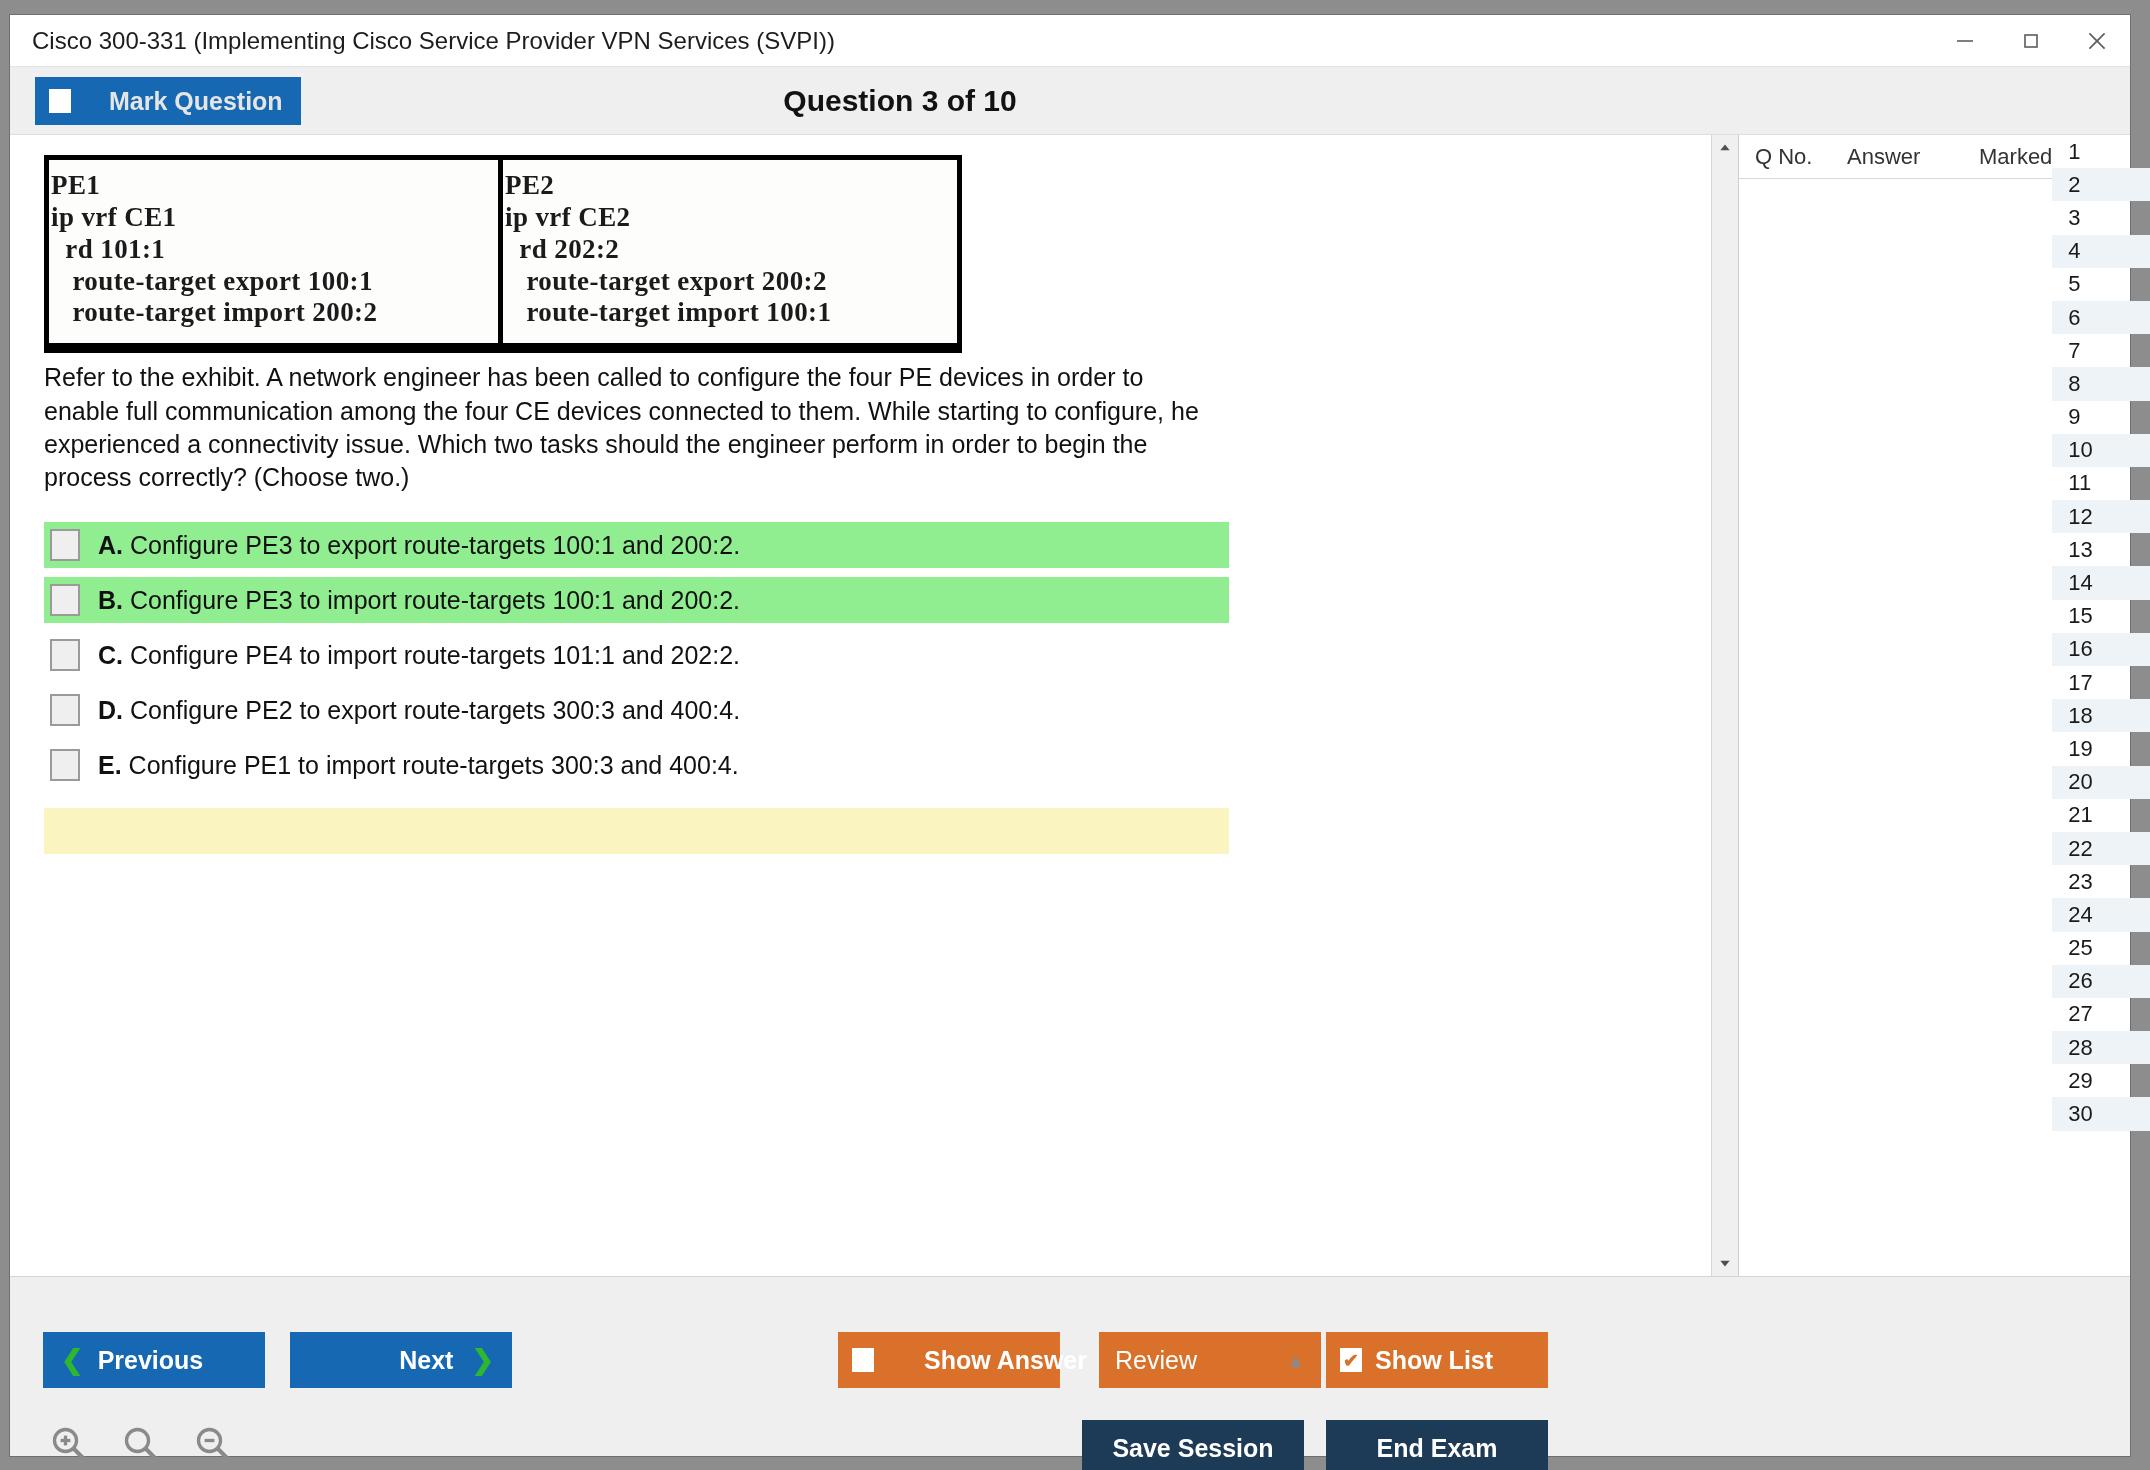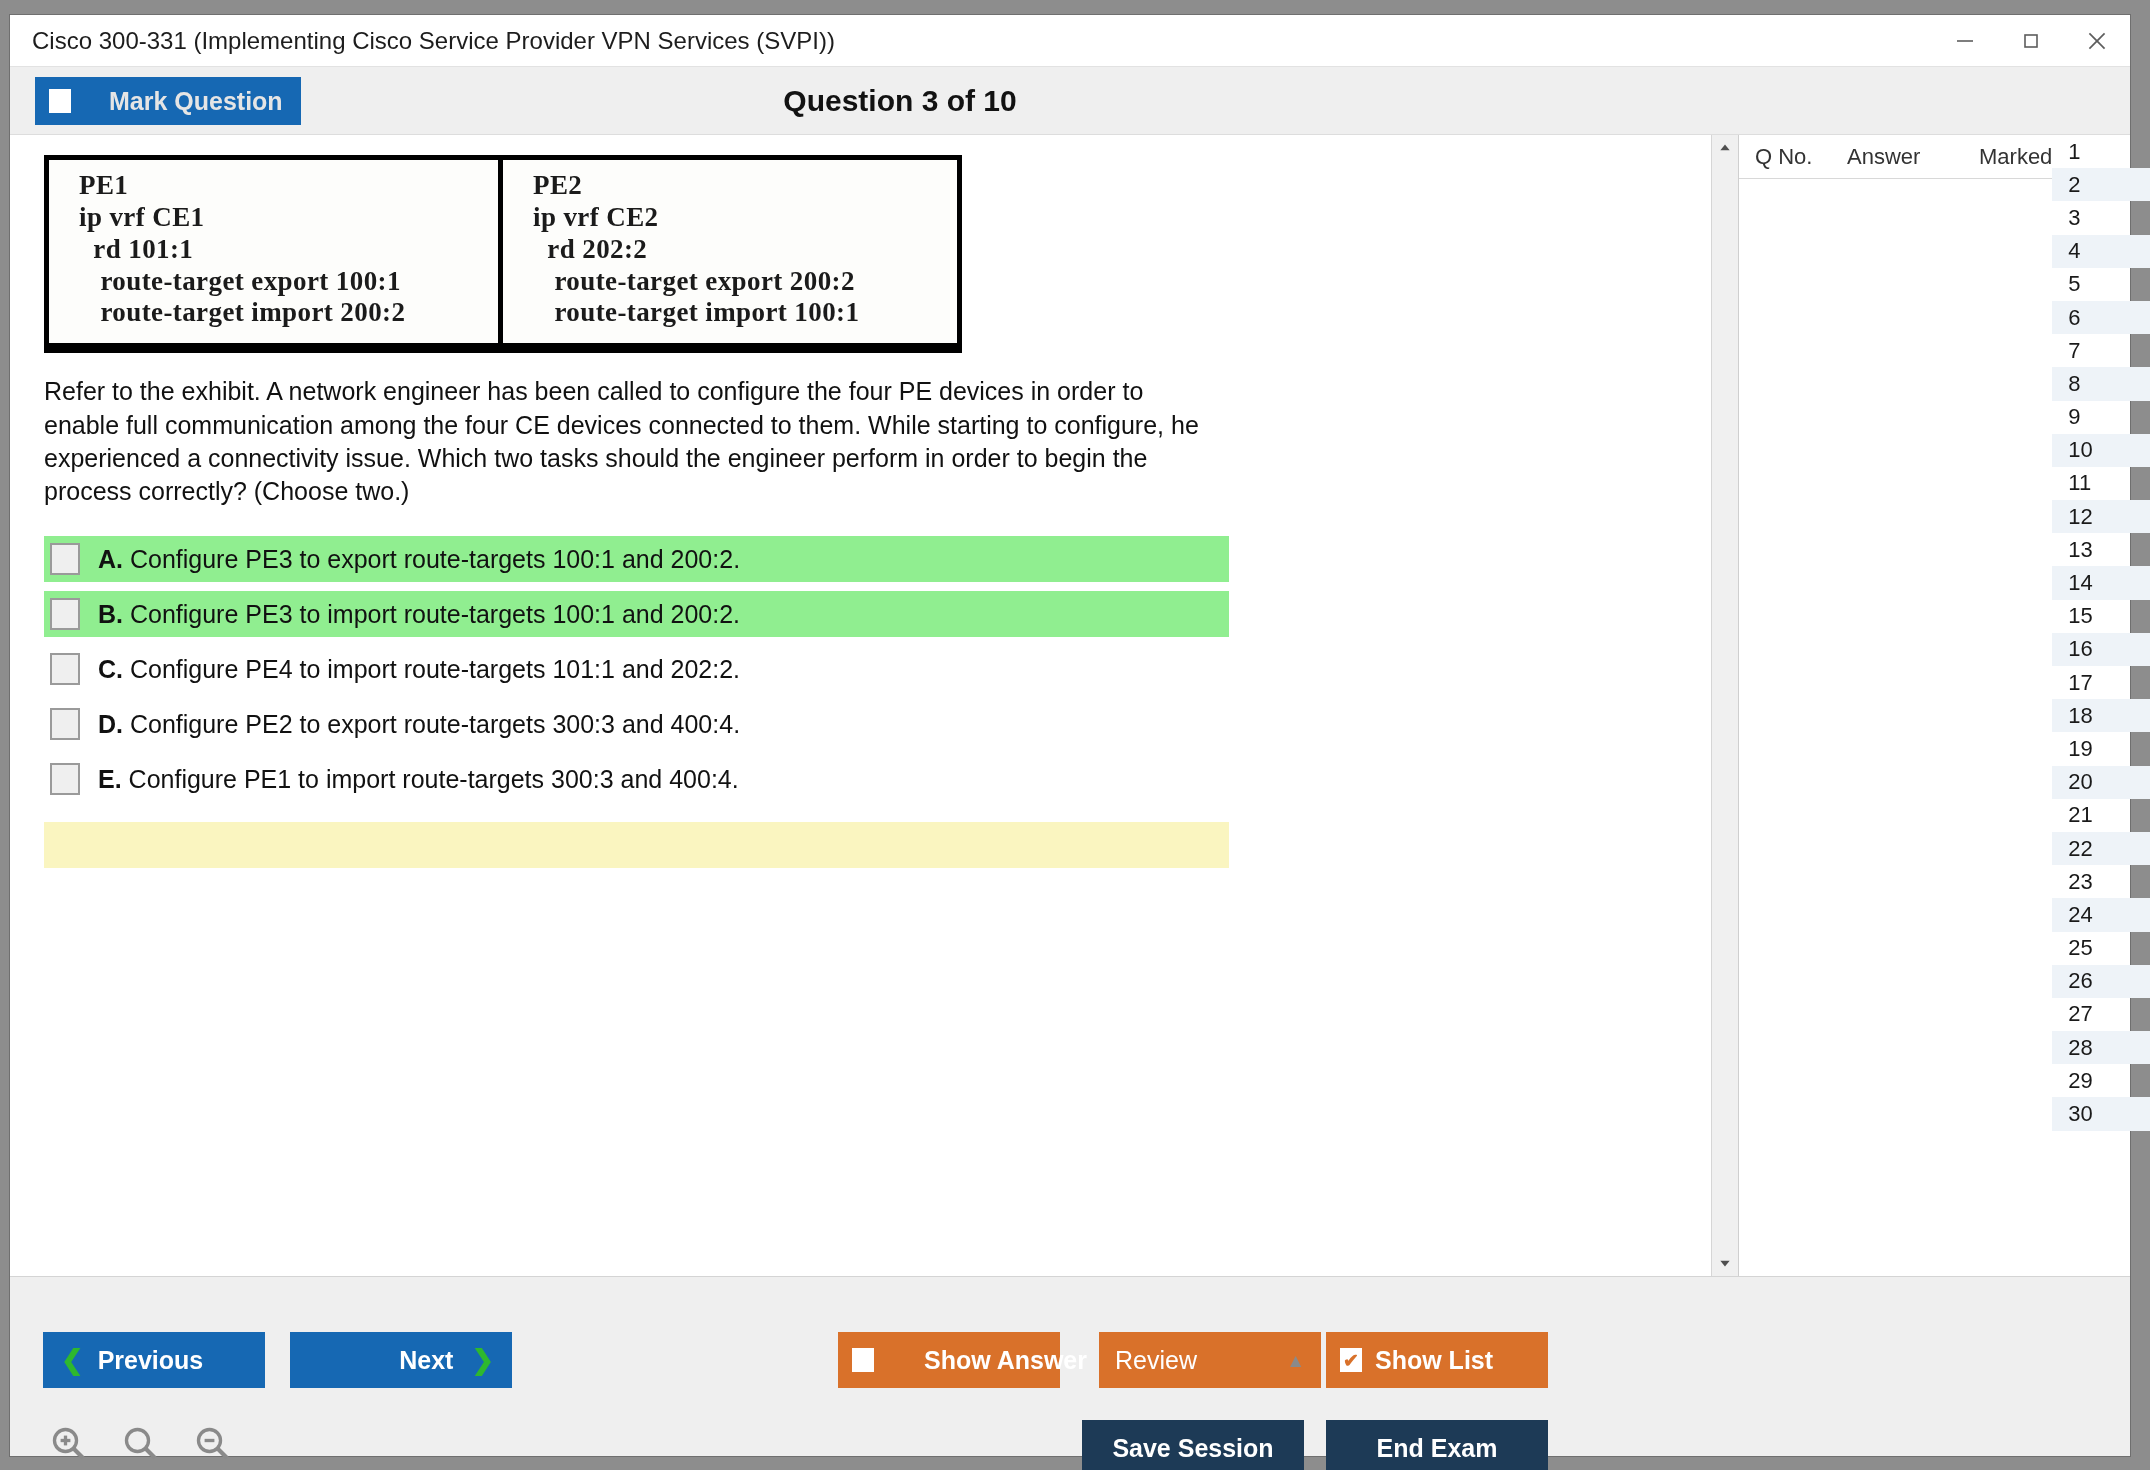--- a/index.html
+++ b/index.html
@@ -85,33 +85,33 @@
     margin:6px 0 0 34px;
     width:918px;
     border:5px solid #000000;
     background:#fdfdfb;
     box-sizing:border-box;
   }
   .exhibit-row{display:flex;}
   .exhibit-row.top{border-bottom:5px solid #000;}
   .quad{
     width:50%;box-sizing:border-box;
-    padding:10px 8px 14px 30px;
+    padding:10px 8px 14px 2px;
     font-family:"Liberation Serif", serif;
     font-weight:bold;
     font-size:27px;
     line-height:1.18;
     color:#1b1b1b;
     white-space:pre;
     letter-spacing:0.4px;
   }
   .quad.left{border-right:5px solid #000;}
   
   .qtext{
-    margin:22px 34px 0 34px;
+    margin:8px 34px 0 34px;
     font-size:25px;line-height:1.33;color:#111111;
     max-width:1165px;
   }
   
   .options{margin:28px 0 0 34px;width:1185px;}
   .option{
     display:flex;align-items:center;
     height:46px;margin-bottom:9px;
     padding-left:6px;
     box-sizing:border-box;

